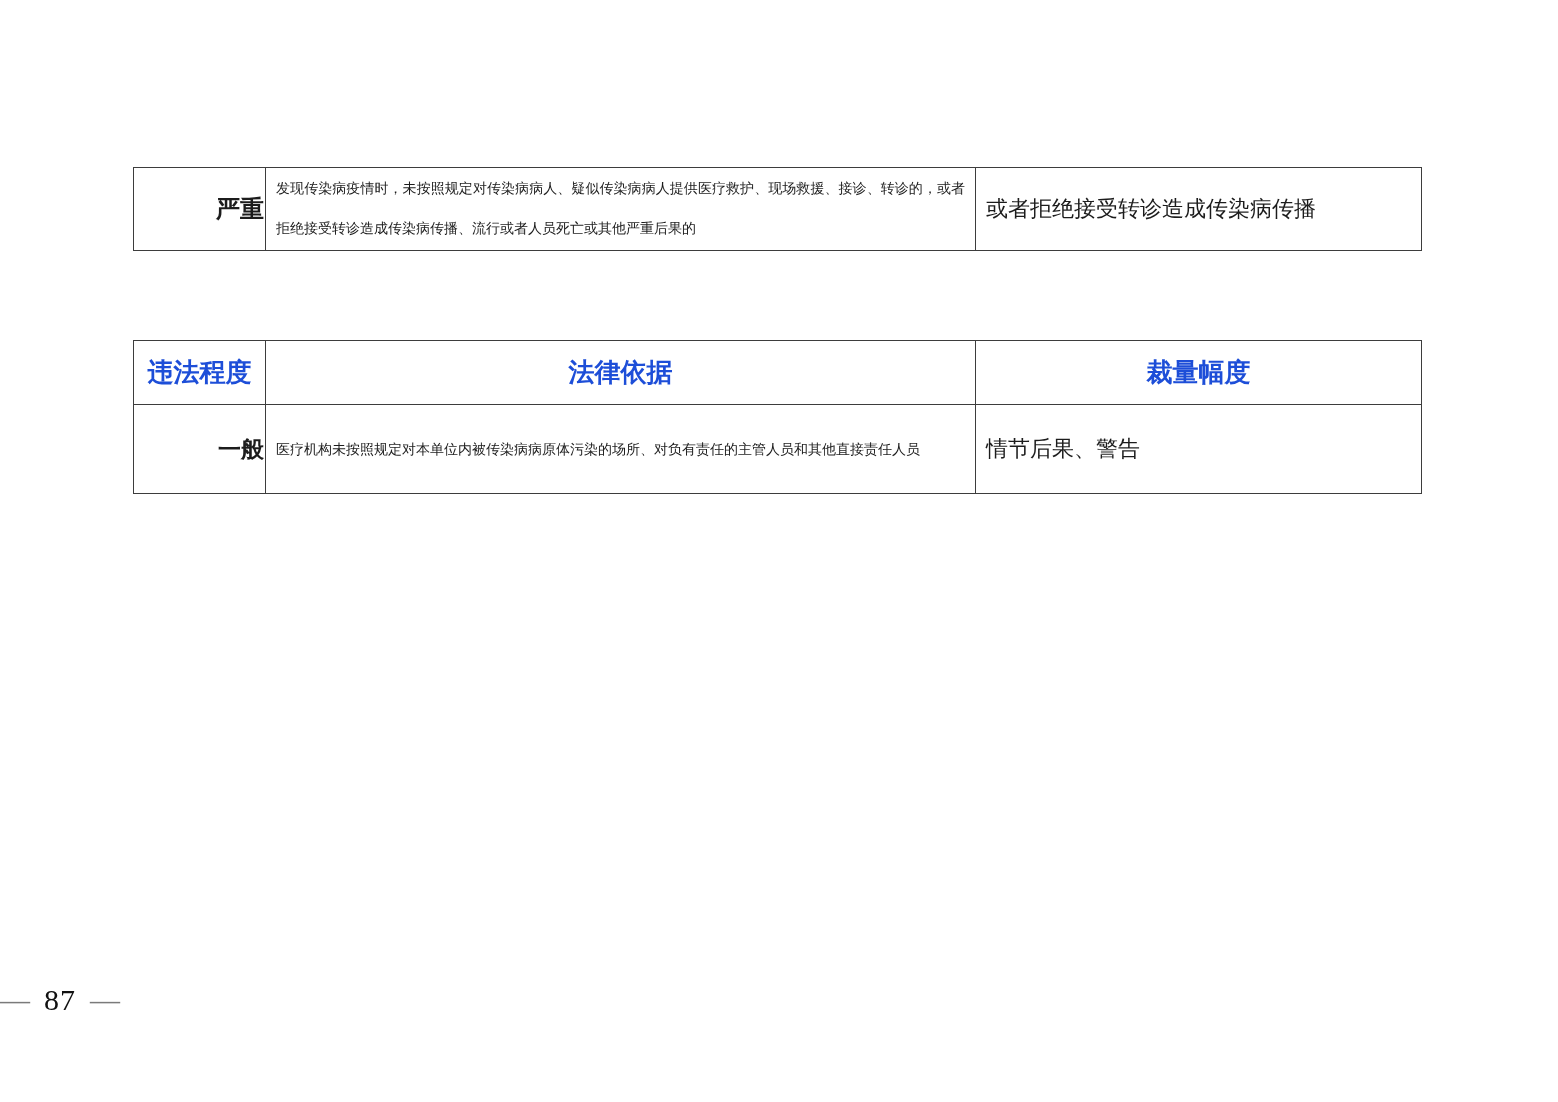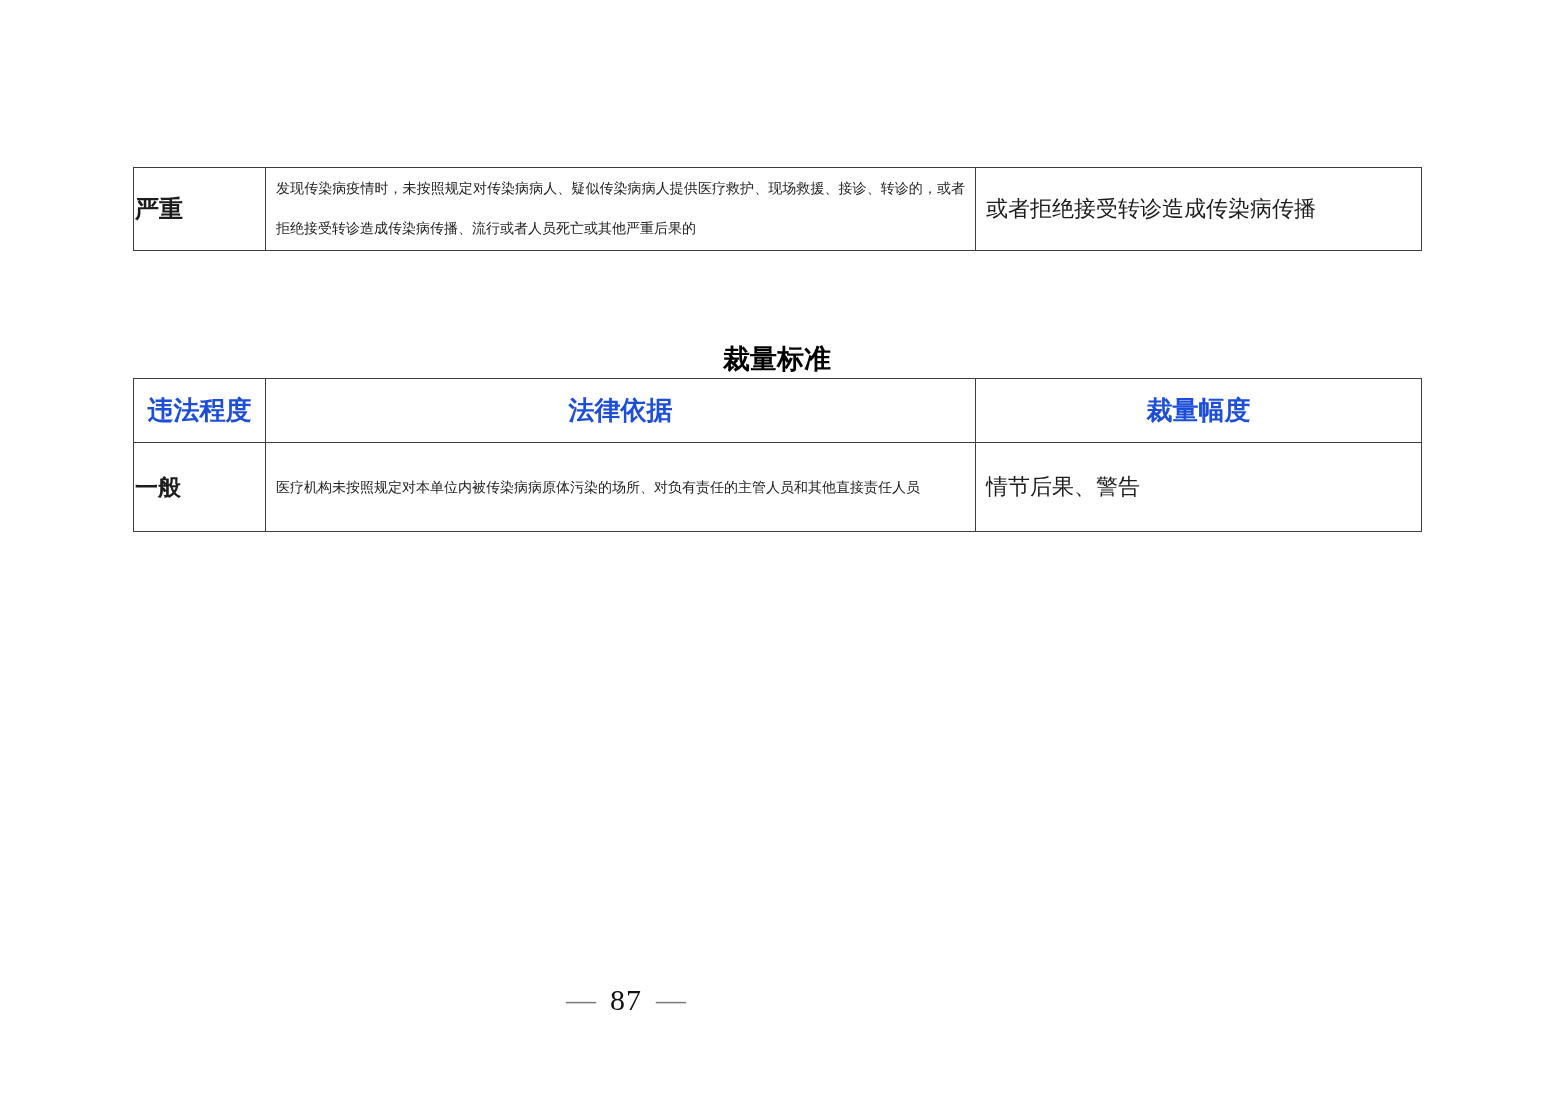--- a/index.html
+++ b/index.html
@@ -29,21 +29,21 @@
     overflow: hidden;
   }
   
   .top-tbl {
     position: absolute;
     left: 133px;
     top: 167px;
     width: 1288px;
   }
   .cell-degree {
-    text-align: left;
+    text-align: right;
     vertical-align: middle;
     font-weight: bold;
     font-size: 24px;
     font-family: "Liberation Serif", serif;
   }
   .cell-circ {
     font-size: 14px;
     line-height: 40px;
     text-align: justify;
     text-justify: inter-character;
@@ -110,21 +110,20 @@
   }
   .std-row .cell-degree {
     font-size: 23px;
   }
   
   .footer {
     position: absolute;
     top: 982px;
     left: 0;
     width: 1252px;
-    text-align: center;
     font-size: 30px;
     line-height: 36px;
     color: #111;
   }
   .footer .dash {
     color: #7a7a7a;
   }
   .footer .page-num {
     margin: 0 14px;
     letter-spacing: 1px;
@@ -151,21 +150,20 @@
         </td>
         <td class="cell-pen">
           <span>或者拒绝接受转诊造成传染病传播</span>
         </td>
       </tr>
     </tbody>
   </table>
 
   <div class="content">
 
-    <h3 class="standard-title">裁量标准</h3>
 
     <table class="tbl std-tbl">
       <colgroup>
         <col style="width:132px">
         <col style="width:710px">
         <col style="width:446px">
       </colgroup>
       <thead>
         <tr>
           <th>违法程度</th>

